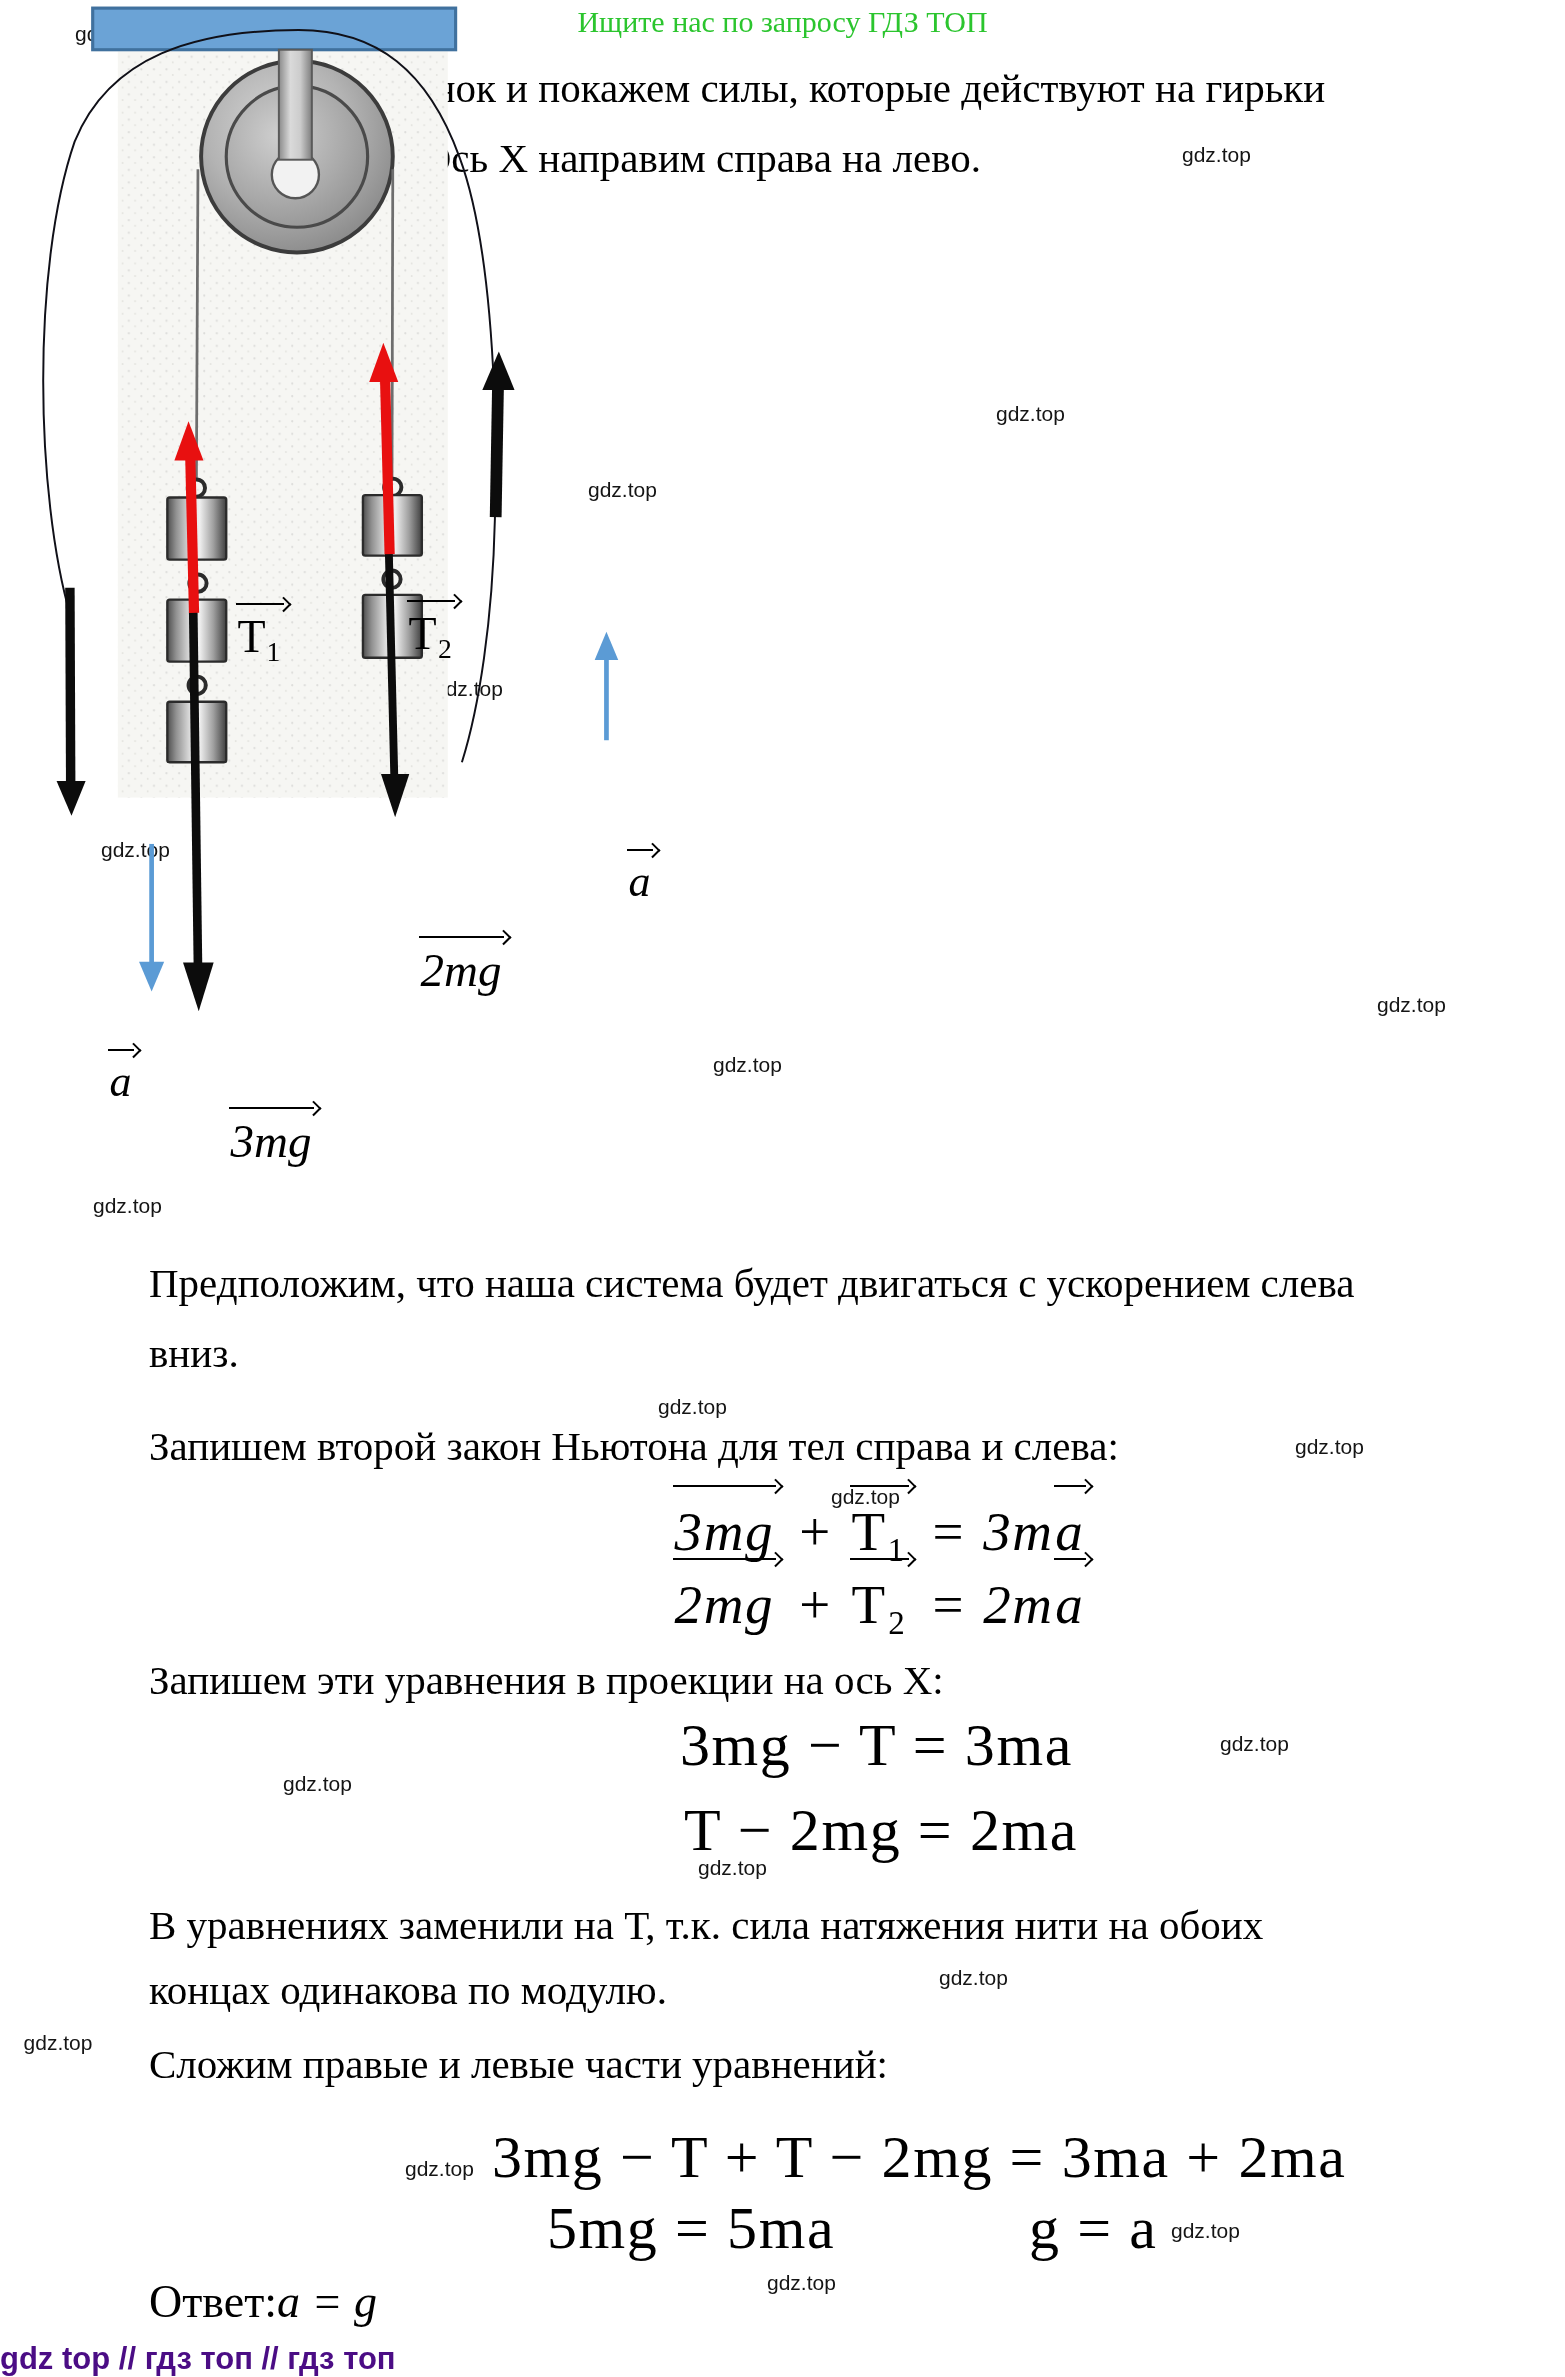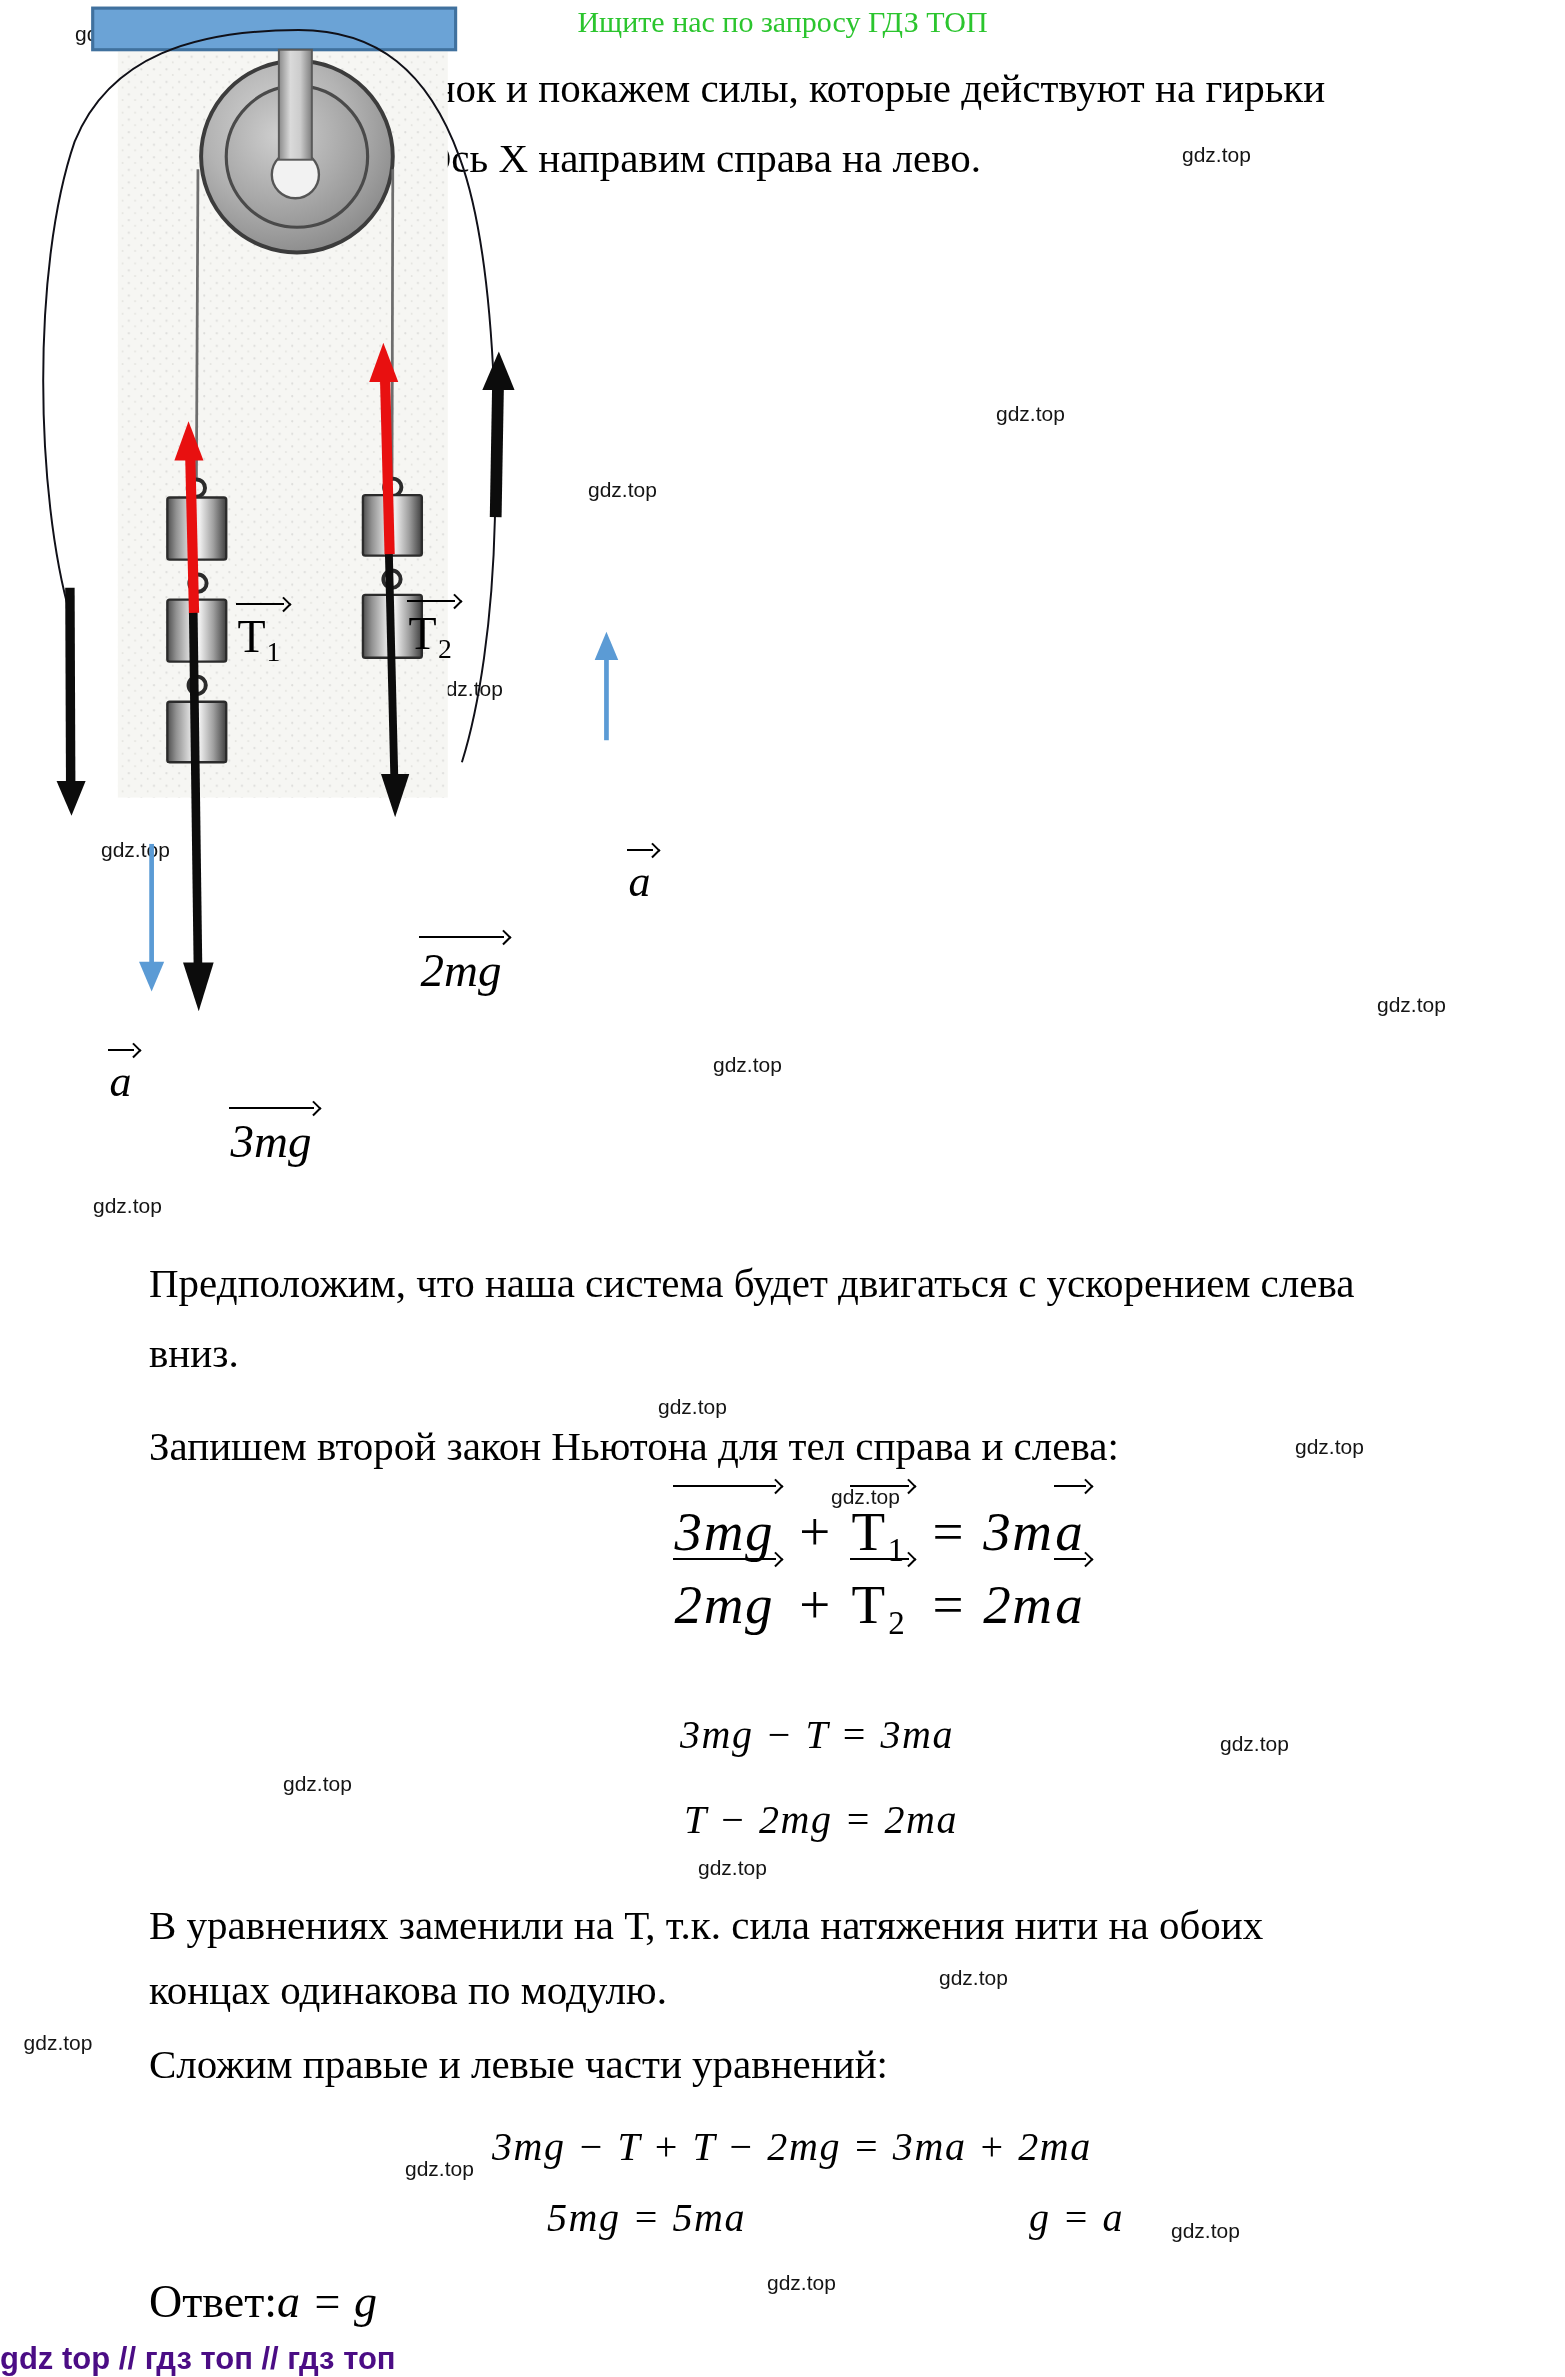--- a/index.html
+++ b/index.html
@@ -13,21 +13,21 @@
   
   .wm{position:absolute;font-family:"Liberation Sans","DejaVu Sans",sans-serif;
       font-size:21px;color:#151515;white-space:nowrap;}
 
   
   .para{position:absolute;font-size:41px;letter-spacing:0px;white-space:nowrap;}
 
   
   .eq{position:absolute;font-size:55px;font-style:italic;letter-spacing:1.6px;white-space:nowrap;}
   .eq .up{font-style:normal;}
-  .eqp{position:absolute;font-size:40px;font-style:italic;letter-spacing:1.6px;white-space:nowrap;}
+  .eqp{position:absolute;font-size:60px;letter-spacing:1.6px;white-space:nowrap;}
 
   
   .vec{position:relative;display:inline-block;padding:23.6px 6.3px 0 1.6px;}
   .vec::before{content:"";position:absolute;left:0;right:4.7px;top:9.4px;border-top:2.4px solid #000;}
   .vec::after{content:"";position:absolute;right:-0.8px;top:5.1px;width:9.4px;height:9.4px;
               border-top:2.4px solid #000;border-right:2.4px solid #000;transform:rotate(45deg);}
 
   
   .dlabel{position:absolute;white-space:nowrap;}
   .vlab{position:relative;display:inline-block;padding:14px 6.3px 0 1.6px;}
@@ -194,20 +194,21 @@
     <span class="vec">3mg</span> <span>+</span>
     <span class="vec up">T₁</span> <span>=</span>
     <span>3m</span><span class="vec">a</span>
   </div>
   <div class="eq" style="left:673px;top:1549px">
     <span class="vec">2mg</span> <span>+</span>
     <span class="vec up">T₂</span> <span>=</span>
     <span>2m</span><span class="vec">a</span>
   </div>
 
+  <div class="para" style="left:149px;top:1656px">Запишем эти уравнения в проекции на ось Х:</div>
   <div class="eqp" style="left:680px;top:1711px">3mg − T = 3ma</div>
   <div class="eqp" style="left:684px;top:1796px">T − 2mg = 2ma</div>
 
   <div class="para" style="left:149px;top:1901px">В уравнениях заменили на Т, т.к. сила натяжения нити на обоих</div>
   <div class="para" style="left:149px;top:2040px">Сложим правые и левые части уравнений:</div>
   <div class="para" style="left:149px;top:1966px">концах одинакова по модулю.</div>
 
   <div class="eqp" style="left:492px;top:2123px">3mg − T + T − 2mg = 3ma + 2ma</div>
   <div class="eqp" style="left:547px;top:2194px">5mg = 5ma</div>
   <div class="eqp" style="left:1029px;top:2194px">g = a</div>

